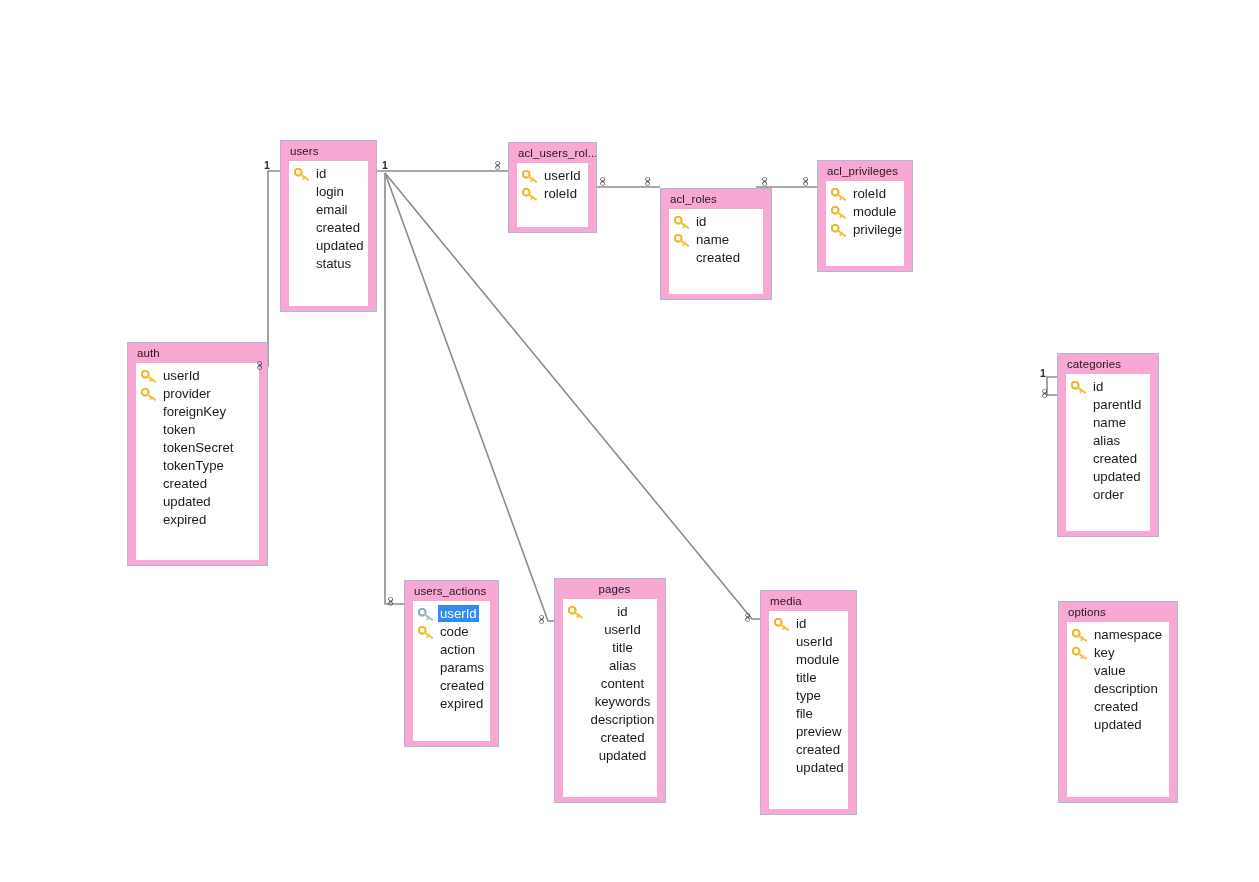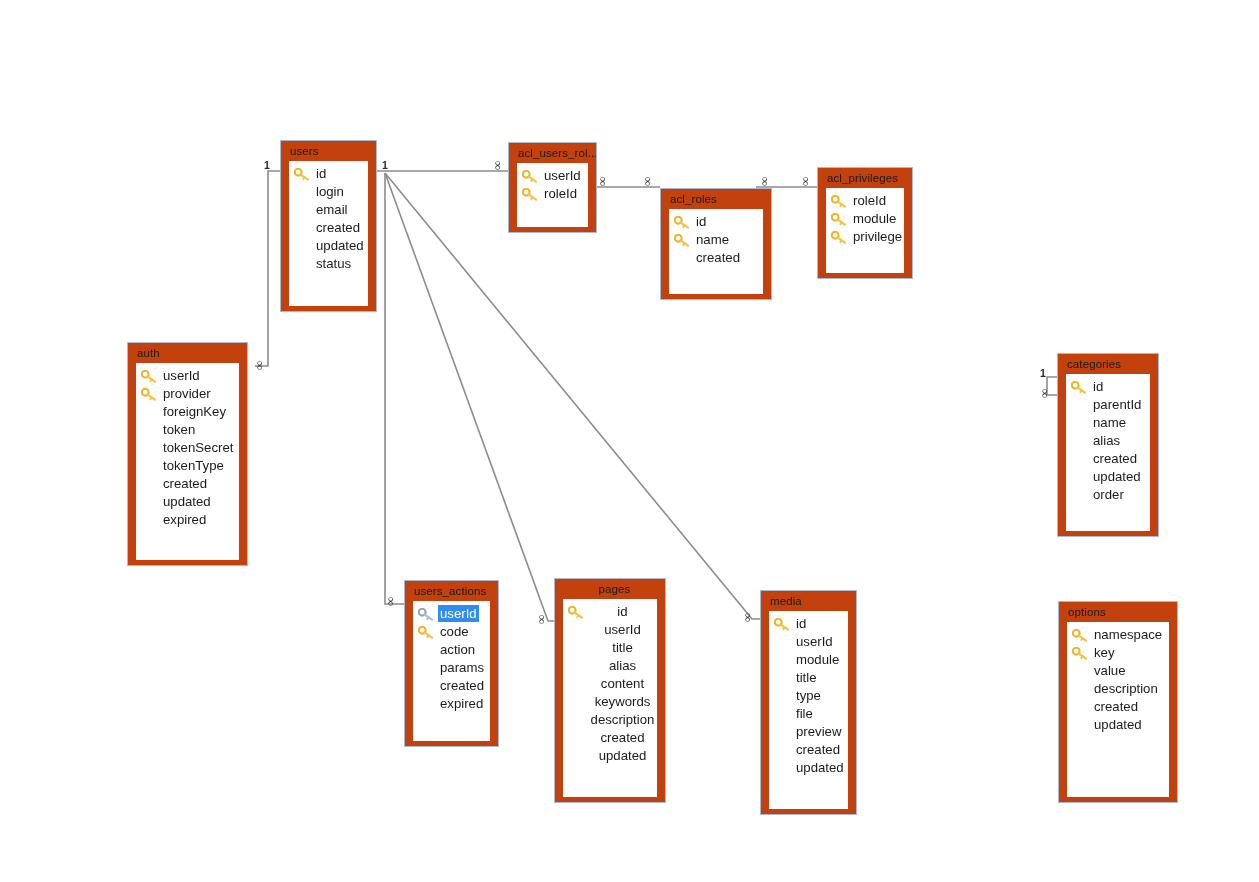--- a/index.html
+++ b/index.html
@@ -26,21 +26,21 @@
     position: absolute;
     left: 0; top: 0;
     width: 1259px;
     height: 882px;
     pointer-events: none;
   }
 
   
   .entity {
     position: absolute;
-    background: #c2410c;
+    background: #f9a8d4;
     border: 1px solid #a8bad5;
     box-sizing: border-box;
     padding: 0;
   }
   .entity-title {
     font-size: 11.5px;
     color: #1b1b1b;
     padding: 4px 0 3px 9px;
     line-height: 13px;
     white-space: nowrap;
@@ -210,21 +210,21 @@
             </svg>
           </span>
         <span class="label">name</span>
       </div>
       <div class="field">
         <span class="label">created</span>
       </div>
     </div>
   </div>
 
-  <div class="entity fill" style="left:817px; top:160px; width:96px; height:112px;margin-top:7px;">
+  <div class="entity fill" style="left:817px; top:160px; width:96px; height:112px;">
     <div class="entity-title">acl_privileges</div>
     <div class="entity-body">
       <div class="field">
         <span class="keyicon">
             <svg width="16" height="13" viewBox="0 0 16 13">
               <circle cx="4.2" cy="4.2" r="3.4" fill="none" stroke="#f0b429" stroke-width="2.1"></circle>
               <path d="M6.4,6.4 L14,11.6" stroke="#f5c242" stroke-width="2.2" stroke-linecap="round"></path>
               <path d="M10.6,9.1 L9.4,11.1" stroke="#f5c242" stroke-width="2" stroke-linecap="round"></path>
             </svg>
           </span>
@@ -246,21 +246,21 @@
               <circle cx="4.2" cy="4.2" r="3.4" fill="none" stroke="#f0b429" stroke-width="2.1"></circle>
               <path d="M6.4,6.4 L14,11.6" stroke="#f5c242" stroke-width="2.2" stroke-linecap="round"></path>
               <path d="M10.6,9.1 L9.4,11.1" stroke="#f5c242" stroke-width="2" stroke-linecap="round"></path>
             </svg>
           </span>
         <span class="label">privilege</span>
       </div>
     </div>
   </div>
 
-  <div class="entity fill" style="left:127px; top:342px; width:121px; height:224px;">
+  <div class="entity fill" style="left:127px; top:342px; width:141px; height:224px;">
     <div class="entity-title">auth</div>
     <div class="entity-body">
       <div class="field">
         <span class="keyicon">
             <svg width="16" height="13" viewBox="0 0 16 13">
               <circle cx="4.2" cy="4.2" r="3.4" fill="none" stroke="#f0b429" stroke-width="2.1"></circle>
               <path d="M6.4,6.4 L14,11.6" stroke="#f5c242" stroke-width="2.2" stroke-linecap="round"></path>
               <path d="M10.6,9.1 L9.4,11.1" stroke="#f5c242" stroke-width="2" stroke-linecap="round"></path>
             </svg>
           </span>

